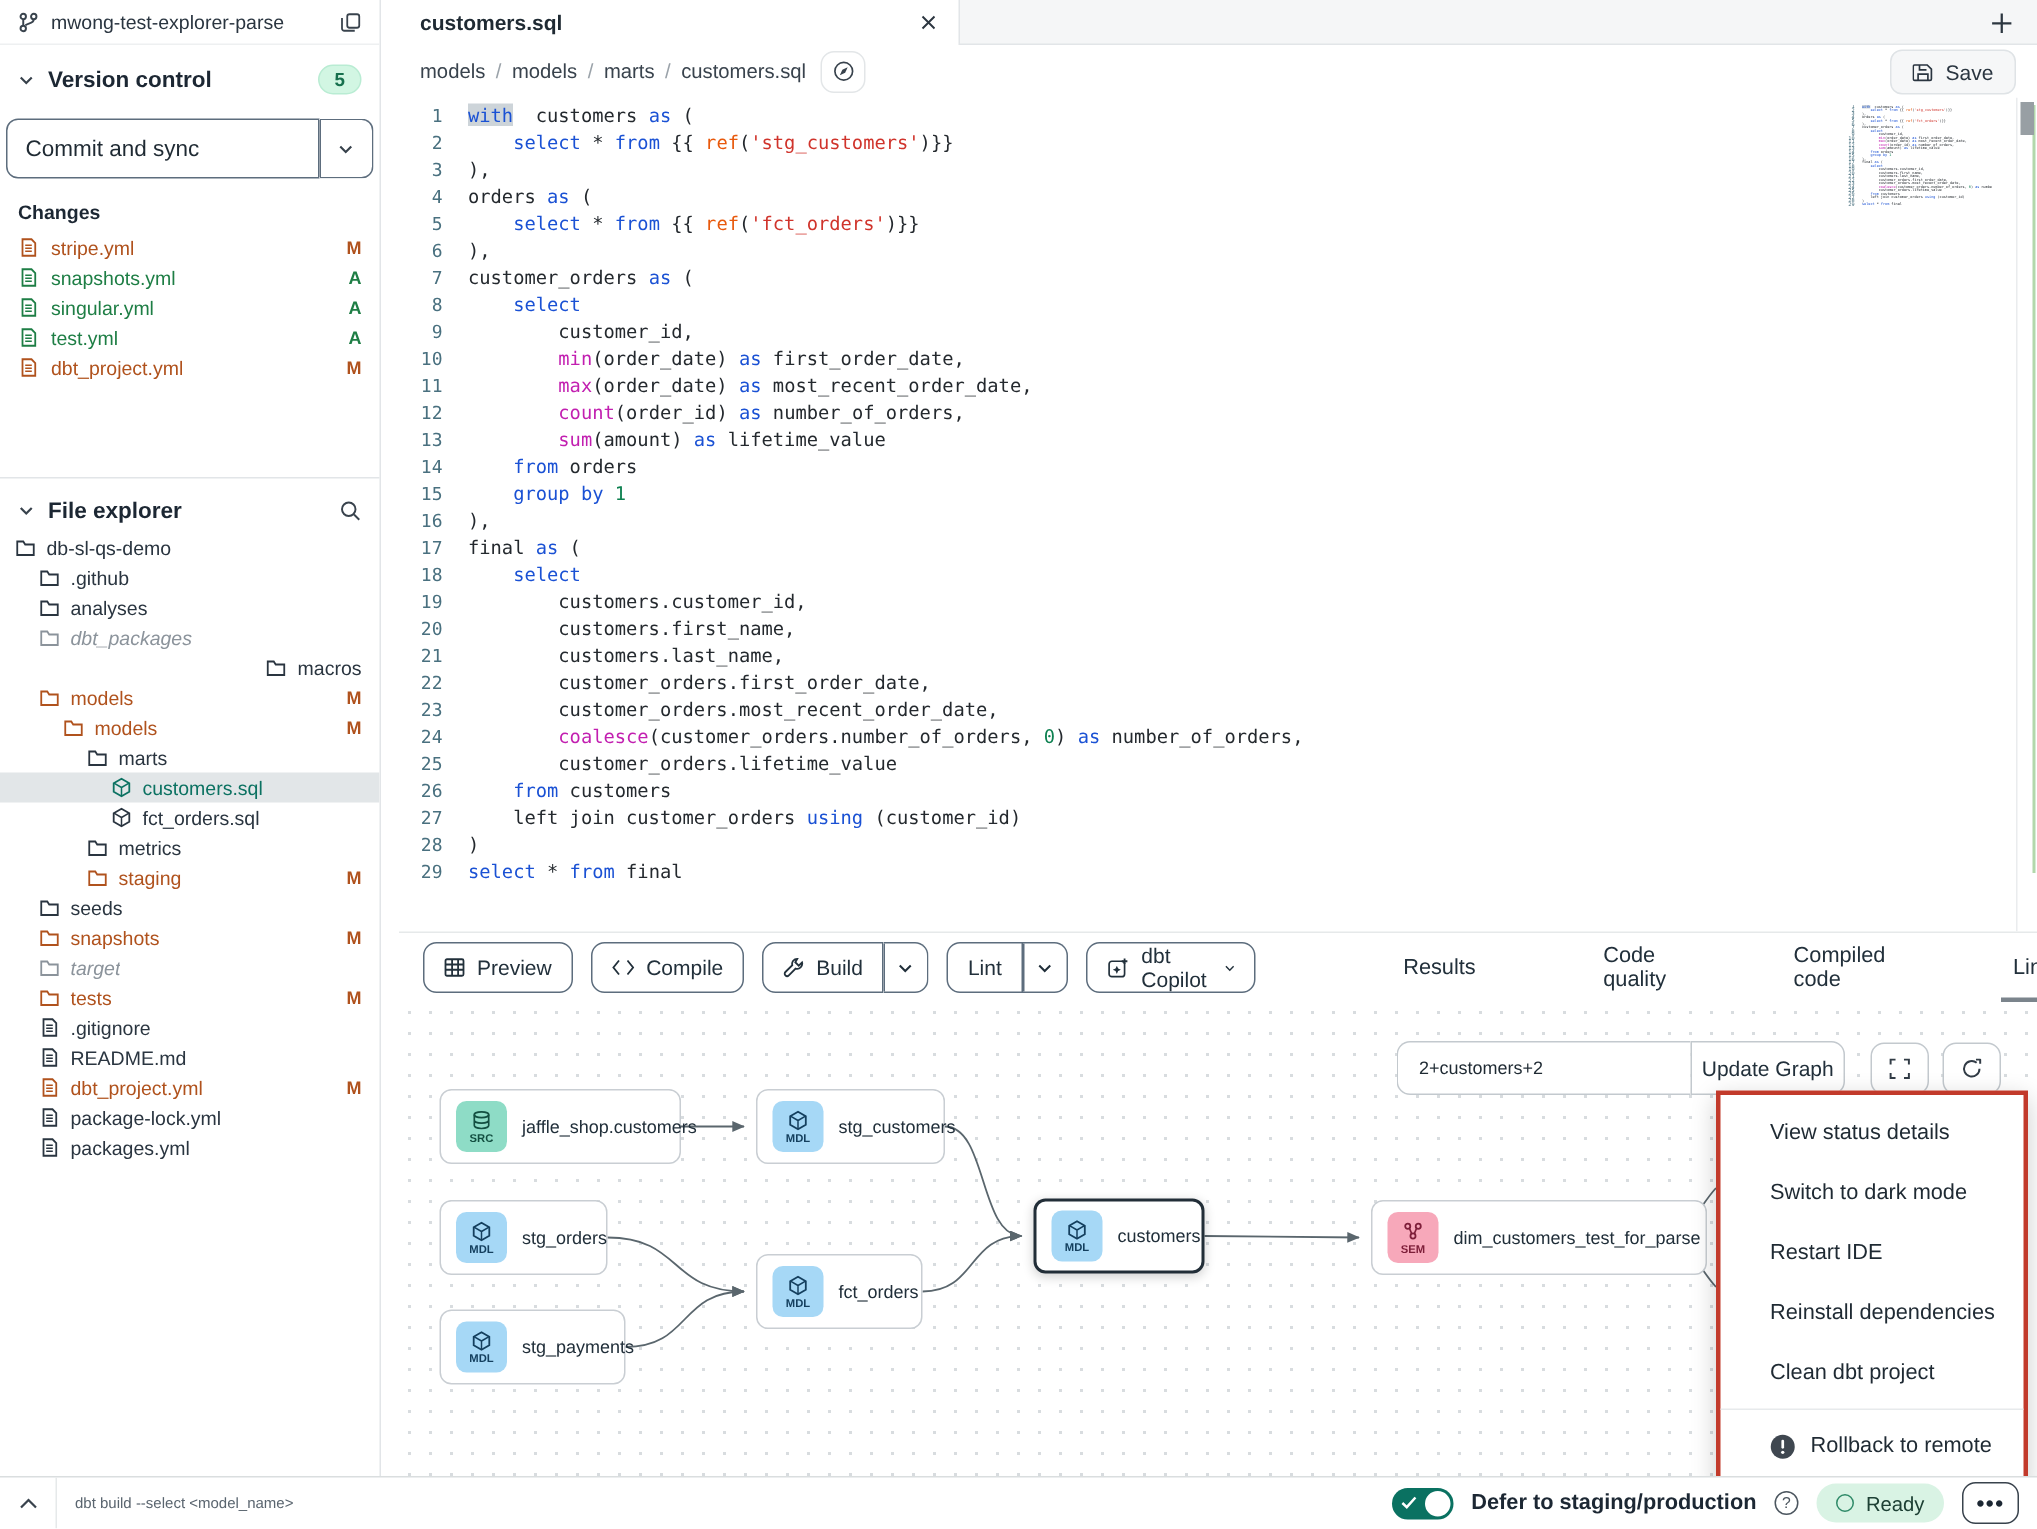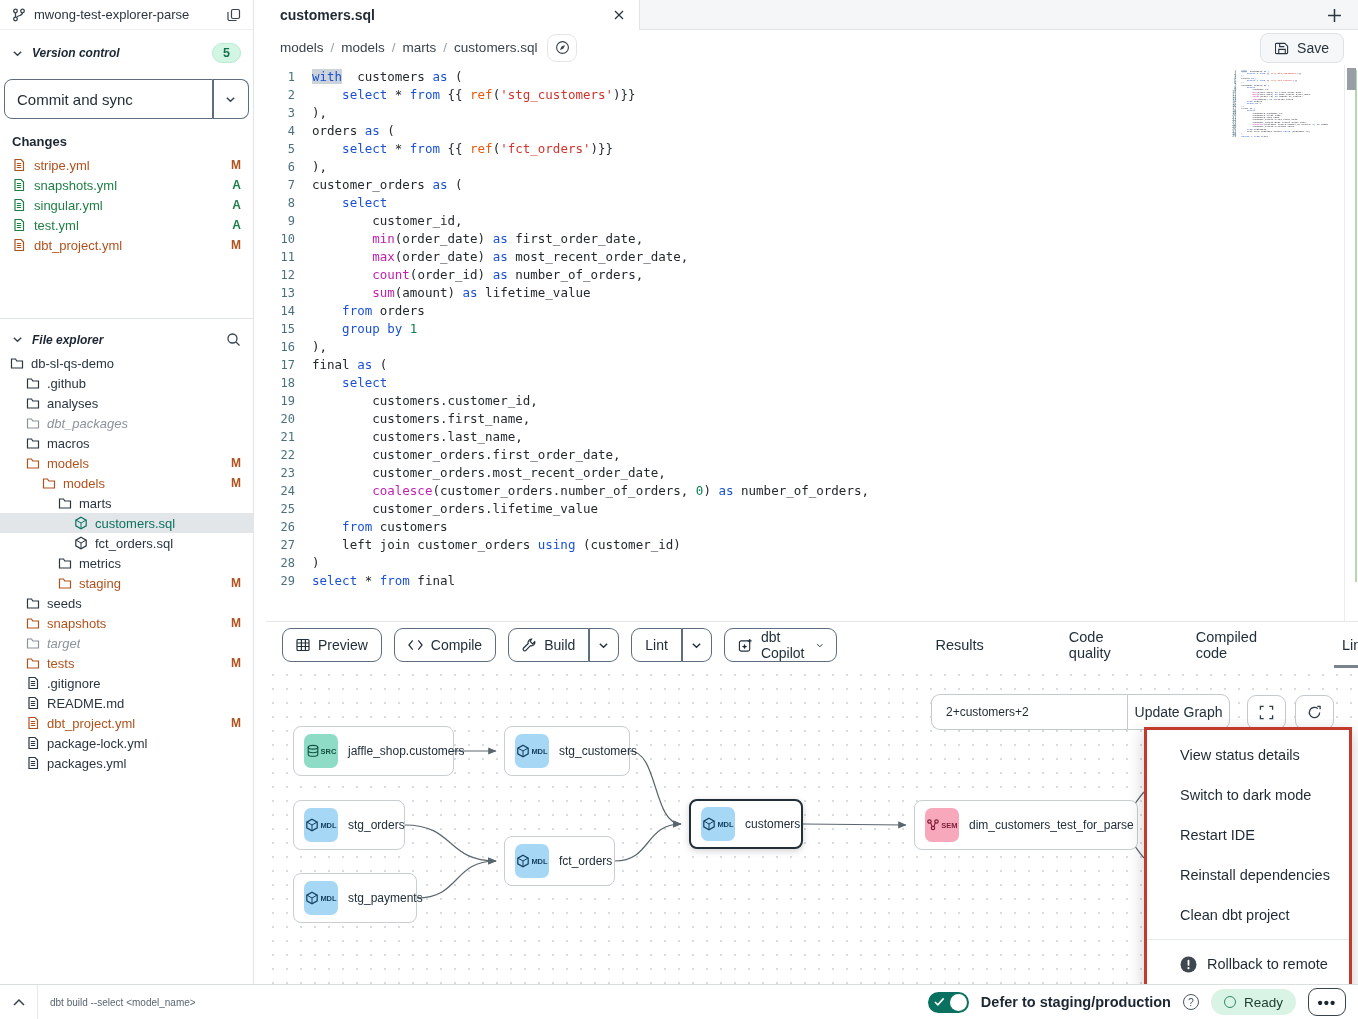--- a/index.html
+++ b/index.html
@@ -6,21 +6,21 @@
   html,body{width:1358px;height:1019px;overflow:hidden;}
   body{font-family:"Liberation Sans",sans-serif;color:#1f2a33;background:#fff;position:relative;font-size:14px;}
   svg{display:block;}
 
   
   .sidebar{position:absolute;left:0;top:0;width:254px;bottom:35px;background:#fff;border-right:1px solid #e2e5e8;display:flex;flex-direction:column;}
   .sb-header{height:30px;flex:none;display:flex;align-items:center;gap:8px;padding:0 12px;border-bottom:1px solid #eef0f1;}
   .sb-branch-name{font-size:13px;color:#2a3540;flex:1;white-space:nowrap;overflow:hidden;}
   .vc-section{height:288px;flex:none;}
   .sec-head{display:flex;align-items:center;gap:9px;padding:13px 12px 6px;}
-  .sec-title{font-weight:bold;font-size:12px;flex:1;color:#1c2733;font-style:italic;}
+  .sec-title{font-weight:bold;font-size:15px;flex:1;color:#1c2733;}
   .badge{background:#d2f6e3;border:1px solid #b9ecd3;color:#17704e;font-size:12.5px;font-weight:bold;border-radius:12px;padding:2px 10px;}
   .commit-split{display:flex;margin:10px 4px 0;height:40px;}
   .commit-main{flex:1;border:1.3px solid #5d6d7d;border-radius:8px 0 0 8px;display:flex;align-items:center;padding:0 12px;font-size:15px;background:#fff;}
   .commit-caret{width:36px;border:1.3px solid #5d6d7d;border-left:none;border-radius:0 8px 8px 0;display:flex;align-items:center;justify-content:center;background:#fff;position:relative;}
   .commit-caret::before{content:"";position:absolute;left:0;top:0;bottom:0;width:1px;background:#5d6d7d;}
   .changes-label{font-weight:bold;font-size:13px;padding:15px 12px 6px;color:#1c2733;}
   .change-row{display:flex;align-items:center;gap:8px;height:20px;padding:0 12px;font-size:13px;cursor:pointer;}
   .change-name{flex:1;white-space:nowrap;}
   .st{font-weight:bold;font-size:12px;}
   .c-mod{color:#b0521d;} .c-add{color:#1e7e45;}
@@ -76,21 +76,21 @@
   .tb-divider{width:1px;align-self:stretch;background:#e2e5e8;margin-left:6px;}
   .res-tabs{display:flex;gap:36px;margin-left:24px;font-size:14.5px;height:100%;align-items:center;}
   .res-tab{position:relative;height:100%;display:flex;align-items:center;padding:0 5px;cursor:pointer;color:#22303b;margin-left:39px;}
   .res-tab.active::after{content:"";position:absolute;left:-3px;right:-3px;bottom:0;height:3px;background:#7b848c;}
 
   
   .lineage{position:absolute;left:0;top:668px;right:0;bottom:0;background-color:#fff;background-image:radial-gradient(circle,#d8dcdf 1px,transparent 1.3px);background-size:14px 14px;overflow:hidden;}
   .edges{position:absolute;left:0;top:0;pointer-events:none;}
   .lnode{position:absolute;height:50px;background:#fff;border:1px solid #c9ced3;border-radius:8px;display:flex;align-items:center;gap:10px;padding:0 10px;cursor:pointer;}
   .lnode.selected{border:2px solid #222e38;box-shadow:0 2px 7px rgba(0,0,0,.18);}
-  .node-icon{width:34px;height:34px;border-radius:7px;display:flex;align-items:center;justify-content:center;flex:none;gap:1px;}
+  .node-icon{width:34px;height:34px;border-radius:7px;display:flex;flex-direction:column;align-items:center;justify-content:center;flex:none;gap:1px;}
   .node-icon .nm{font-size:7.5px;font-weight:bold;line-height:7px;}
   .k-src{background:#8edcc6;color:#134f41;}
   .k-mdl{background:#a6d8f6;color:#143f5e;}
   .k-sem{background:#f7a8ba;color:#7e1f3a;}
   .node-label{font-size:12px;color:#212f3a;white-space:nowrap;}
 
   .selector-group{position:absolute;left:665px;top:26px;height:36px;display:flex;z-index:2;}
   .selector-input{width:196px;border:1px solid #c3c9ce;border-right:none;border-radius:9px 0 0 9px;background:#fff;display:flex;align-items:center;padding:0 14px;font-size:12px;color:#1f2a33;cursor:text;}
   .update-btn{width:103px;border:1px solid #c3c9ce;border-radius:0 9px 9px 0;background:#fff;display:flex;align-items:center;justify-content:center;font-size:14px;cursor:pointer;color:#22303b;}
   .icon-btn{position:absolute;top:27px;width:39px;height:35px;border:1px solid #c3c9ce;border-radius:9px;background:#fff;display:flex;align-items:center;justify-content:center;cursor:pointer;color:#323c46;z-index:2;}
@@ -249,21 +249,21 @@
           <span class="tree-label">analyses</span>
         </div>
         <div class="tree-row muted" style="padding-left: 26px;">
           <span class="ic">
             <svg width="14" height="14" viewBox="0 0 14 14" fill="none" stroke="currentColor" stroke-width="1.2">
               <path d="M1.5 12v-9h4l1.3 2h5.7v7z"></path>
             </svg>
           </span>
           <span class="tree-label">dbt_packages</span>
         </div>
-        <div class="tree-row" style="padding-left: 26px;">
+        <div class="tree-row" style="padding-left: 37px; justify-content: flex-end;">
           <span class="ic">
             <svg width="14" height="14" viewBox="0 0 14 14" fill="none" stroke="currentColor" stroke-width="1.2">
               <path d="M1.5 12v-9h4l1.3 2h5.7v7z"></path>
             </svg>
           </span>
           <span class="tree-label">macros</span>
         </div>
         <div class="tree-row orange" style="padding-left: 26px;">
           <span class="ic">
             <svg width="14" height="14" viewBox="0 0 14 14" fill="none" stroke="currentColor" stroke-width="1.2">

